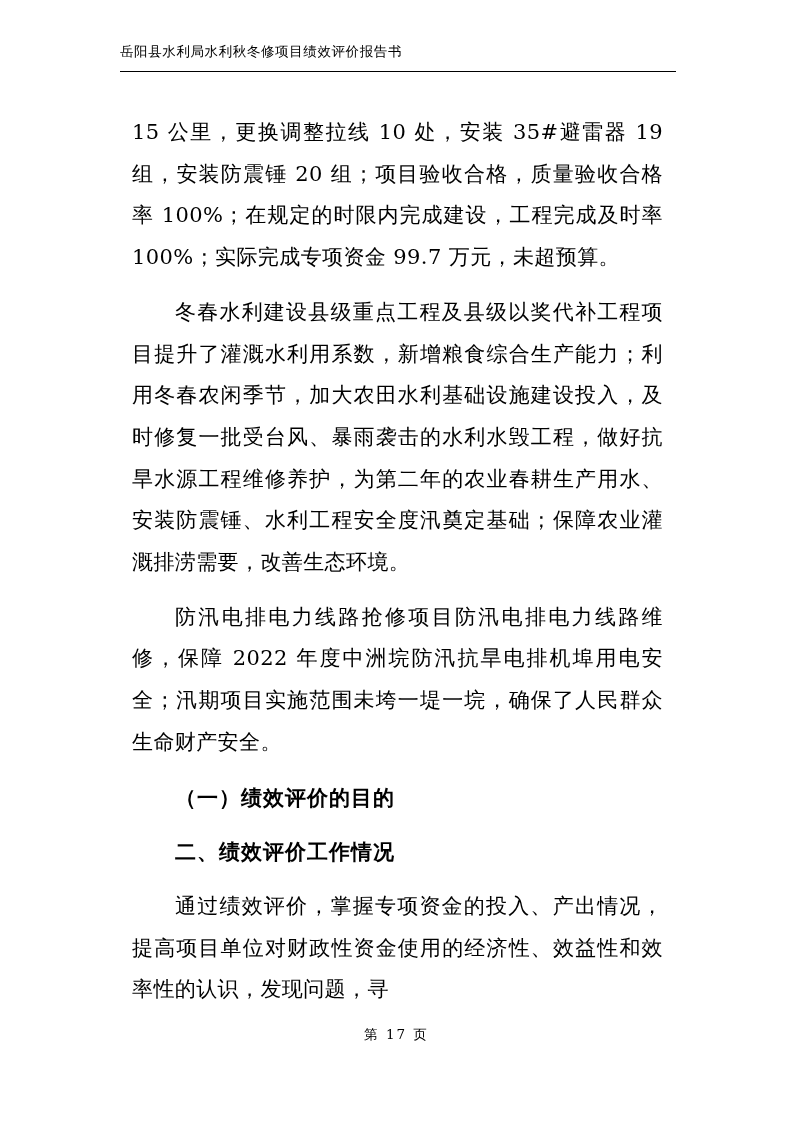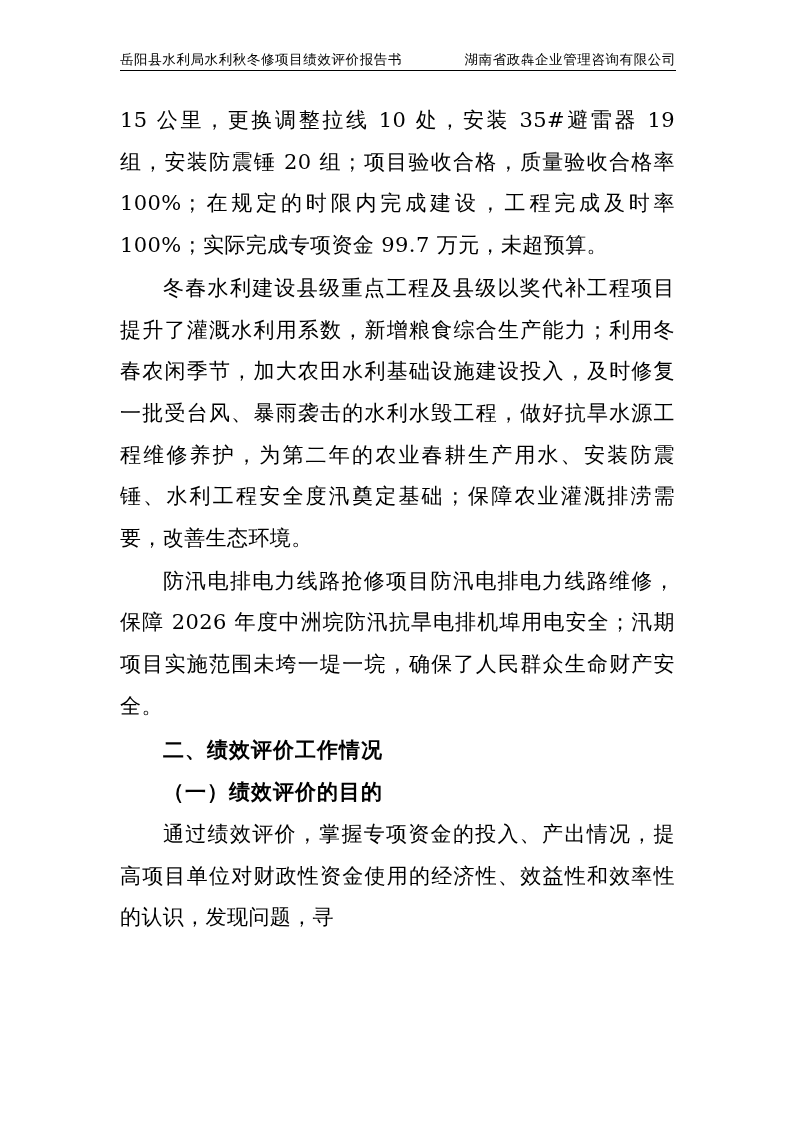--- a/index.html
+++ b/index.html
@@ -13,42 +13,42 @@
     height: 1122px;
     background: #ffffff;
     overflow: hidden;
     font-family: "DejaVu Serif", "Liberation Serif", serif;
     color: #000000;
   }
   .header {
     position: absolute;
     left: 120px;
     width: 556px;
-    top: 51px;
+    top: 43px;
     display: flex;
     justify-content: space-between;
     align-items: flex-end;
     font-size: 13.5px;
     letter-spacing: 0.6px;
-    padding-bottom: 1px;
+    padding-bottom: 10px;
     border-bottom: 1.5px solid #000000;
     white-space: nowrap;
   }
   .doc-body {
     position: absolute;
     left: 119px;
     width: 557px;
     top: 99px;
     font-size: 21px;
     line-height: 41.7px;
     text-align: justify;
     letter-spacing: 0.4px;
   }
   .doc-body p {
-    margin: 1px;
+    margin: 13px;
     padding: 0;
   }
   .indent {
     text-indent: 43px;
   }
   .bold {
     font-weight: bold;
     letter-spacing: 1px;
   }
   .footer {
@@ -61,26 +61,28 @@
     letter-spacing: 2px;
   }
 </style>
 </head>
 <body>
 
 <div class="page">
 
   <div class="header">
     <span>岳阳县水利局水利秋冬修项目绩效评价报告书</span>
-    <span>湖南省政犇企业管理咨询有限公司</span>
   </div>
 
   <div class="doc-body">
     <p>15 公里，更换调整拉线 10 处，安装 35#避雷器 19 组，安装防震锤 20 组；项目验收合格，质量验收合格率 100%；在规定的时限内完成建设，工程完成及时率 100%；实际完成专项资金 99.7 万元，未超预算。</p>
     <p class="indent">冬春水利建设县级重点工程及县级以奖代补工程项目提升了灌溉水利用系数，新增粮食综合生产能力；利用冬春农闲季节，加大农田水利基础设施建设投入，及时修复一批受台风、暴雨袭击的水利水毁工程，做好抗旱水源工程维修养护，为第二年的农业春耕生产用水、安装防震锤、水利工程安全度汛奠定基础；保障农业灌溉排涝需要，改善生态环境。</p>
-    <p class="indent">防汛电排电力线路抢修项目防汛电排电力线路维修，保障 2026 年度中洲垸防汛抗旱电排机埠用电安全；汛期项目实施范围未垮一堤一垸，确保了人民群众生命财产安全。</p>
+    <p class="indent">防汛电排电力线路抢修项目防汛电排电力线路维修，保障 2022 年度中洲垸防汛抗旱电排机埠用电安全；汛期项目实施范围未垮一堤一垸，确保了人民群众生命财产安全。</p>
+    <p class="indent bold">（一）绩效评价的目的</p>
     <p class="indent bold">二、绩效评价工作情况</p>
-    <p class="indent bold">（一）绩效评价的目的</p>
     <p class="indent">通过绩效评价，掌握专项资金的投入、产出情况，提高项目单位对财政性资金使用的经济性、效益性和效率性的认识，发现问题，寻</p>
   </div>
 
+  <div class="footer">
+    <span>第 17 页</span>
+  </div>
 
 </div>
 
 </body></html>

